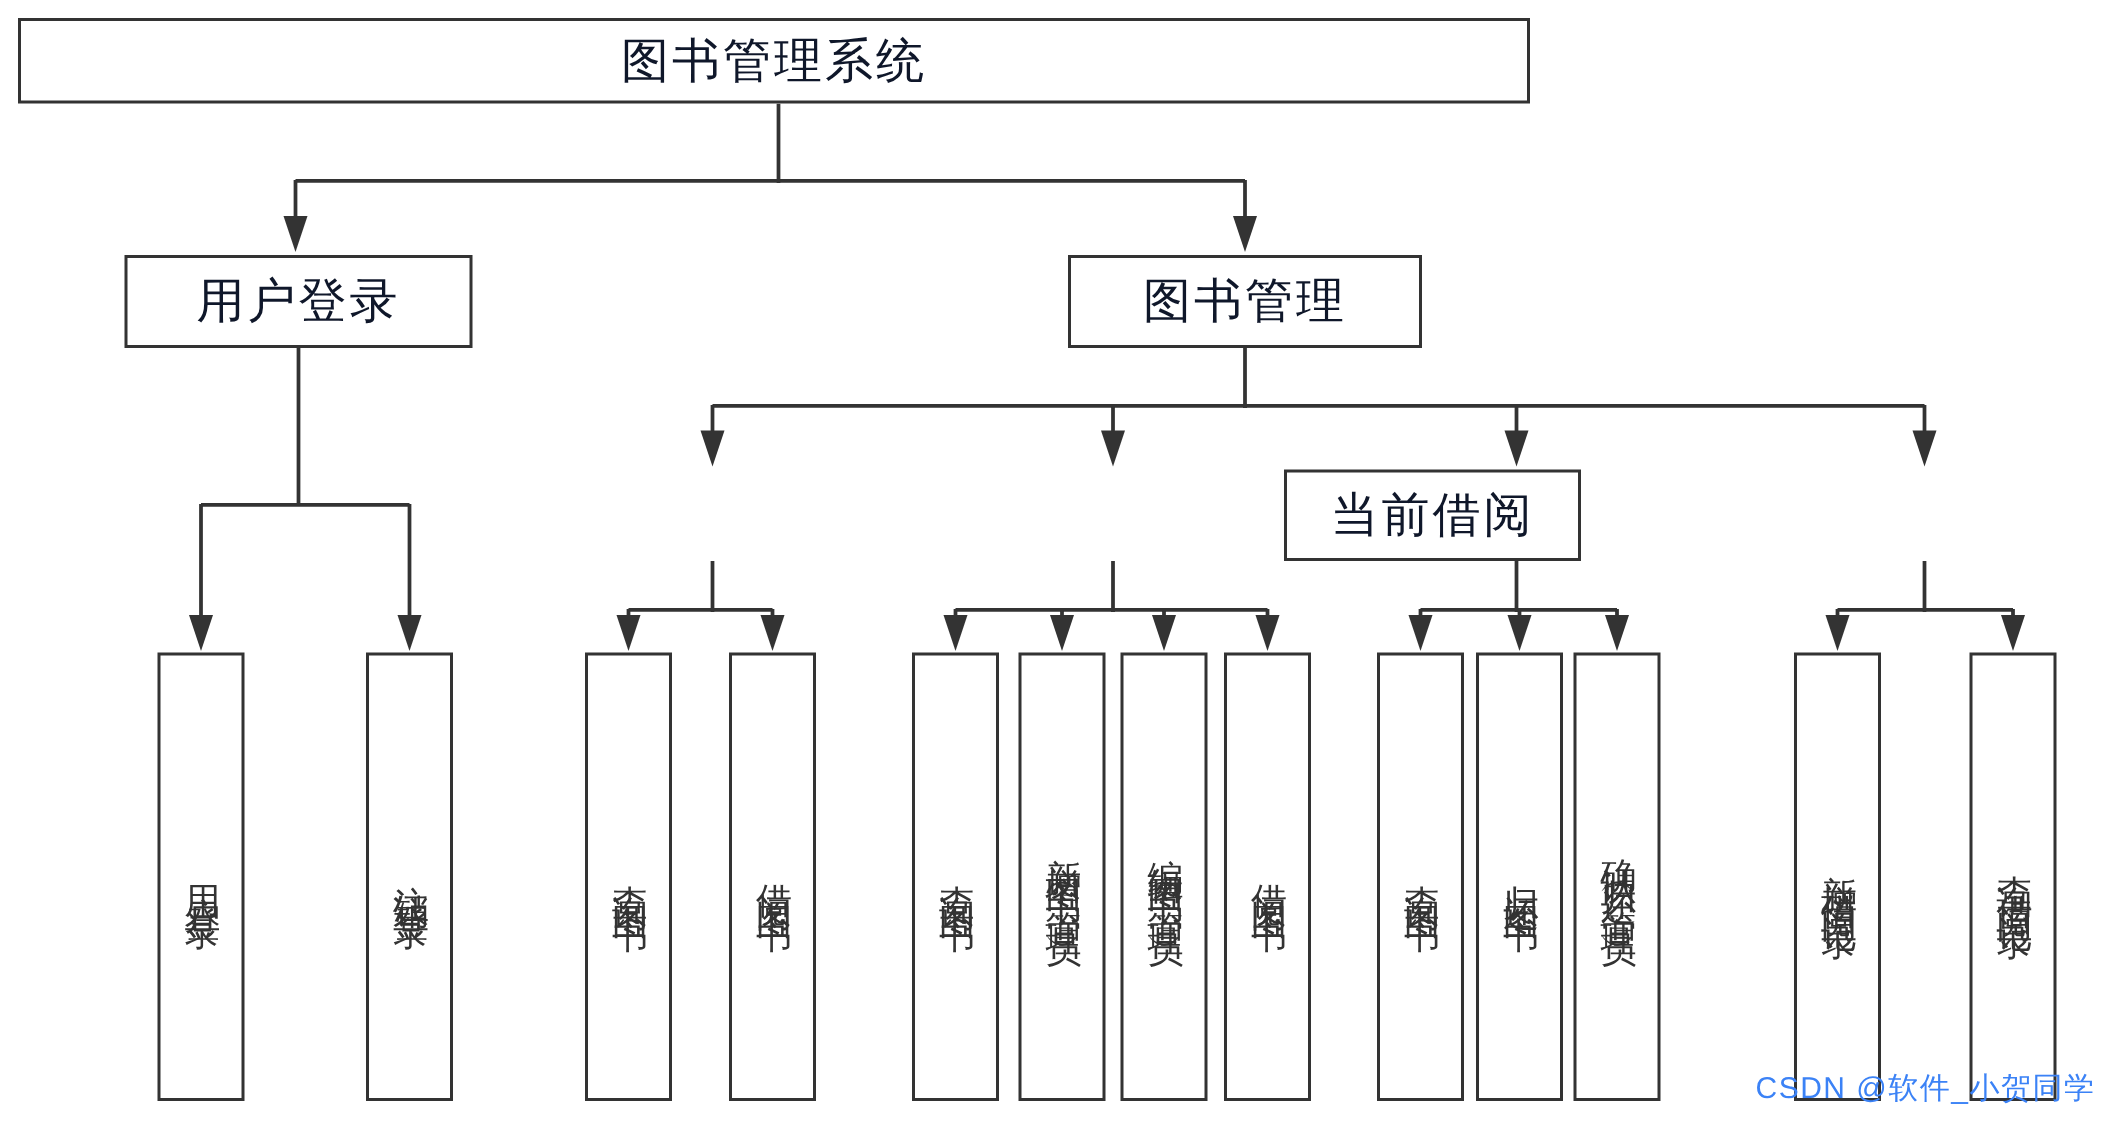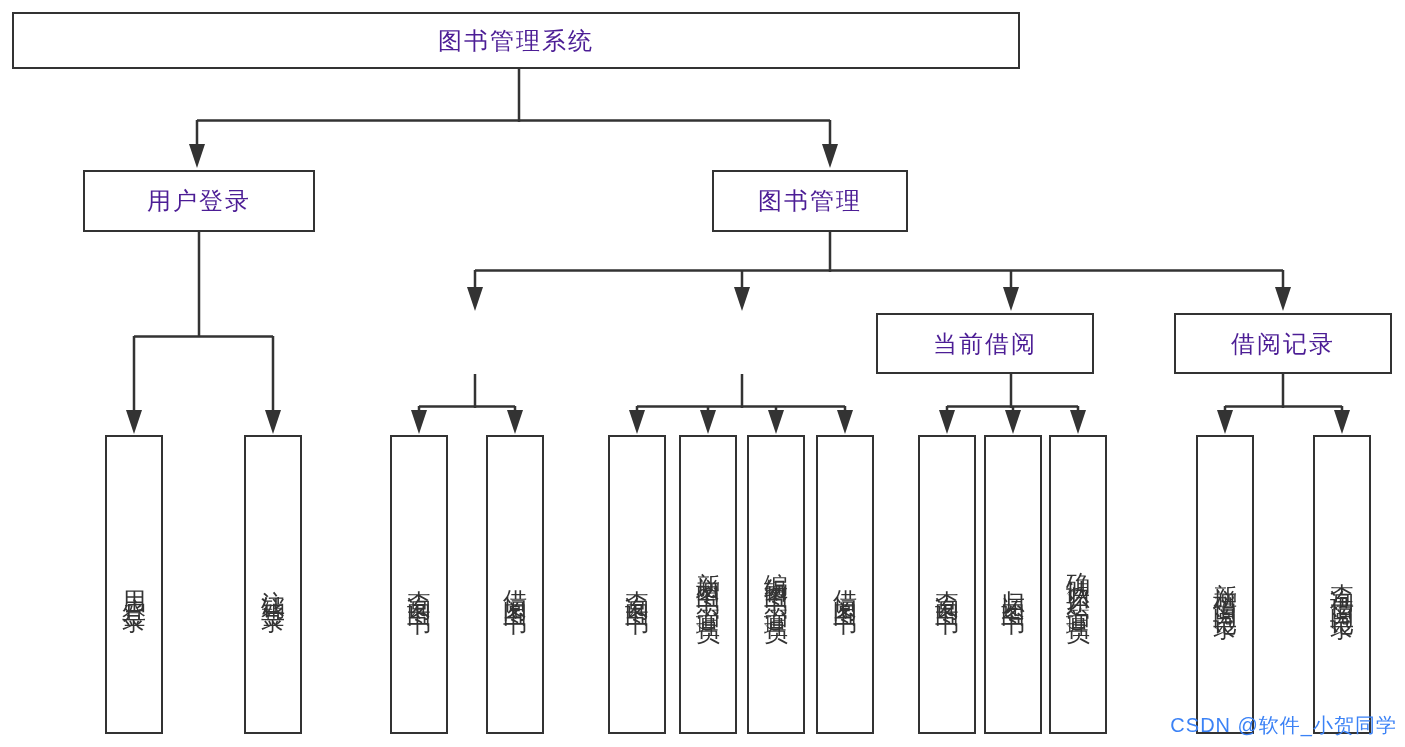--- a/index.html
+++ b/index.html
@@ -20,33 +20,33 @@
   .node {
     position: absolute;
     background: #ffffff;
     border: 2.5px solid #333333;
     box-sizing: border-box;
     display: flex;
     align-items: center;
     justify-content: center;
   }
   .hlabel {
-    font-size: 24px;
+    font-size: 32px;
     letter-spacing: 2px;
-    color: #4c1d95;
+    color: #0f172a;
     white-space: nowrap;
   }
   .root-box  { left: 12px;  top: 12px;  width: 1008px; height: 57px; }
   .l2        { top: 170px; height: 62px; }
   .l2-login  { left: 83px;  width: 232px; }
-  .l2-mgmt   { left: 712px; width: 196px; }
+  .l2-mgmt   { left: 712px; width: 236px; }
   .l3        { top: 313px; height: 61px; }
   .l3-a { left: 364px;  width: 222px; }
   .l3-b { left: 633px;  width: 218px; }
-  .l3-c { left: 876px;  width: 218px; }
+  .l3-c { left: 856px;  width: 198px; }
   .l3-d { left: 1174px; width: 218px; }
   .vbox { top: 435px; width: 58px; height: 299px; }
   .vtext {
     writing-mode: vertical-rl;
     text-orientation: mixed;
     font-size: 24px;
     letter-spacing: 7px;
     line-height: 1;
     color: #333333;
     white-space: nowrap;
@@ -107,23 +107,20 @@
   <div class="node l2 l2-login">
     <span class="hlabel">用户登录</span>
   </div>
   <div class="node l2 l2-mgmt">
     <span class="hlabel">图书管理</span>
   </div>
 
   <div class="node l3 l3-c">
     <span class="hlabel">当前借阅</span>
   </div>
-  <div class="node l3 l3-d">
-    <span class="hlabel">借阅记录</span>
-  </div>
 
   <div class="node vbox" style="left:105px">
     <span class="vtext">用户登录</span>
   </div>
   <div class="node vbox" style="left:244px">
     <span class="vtext">注销登录</span>
   </div>
 
   <div class="node vbox" style="left:390px">
     <span class="vtext">查询图书</span>

